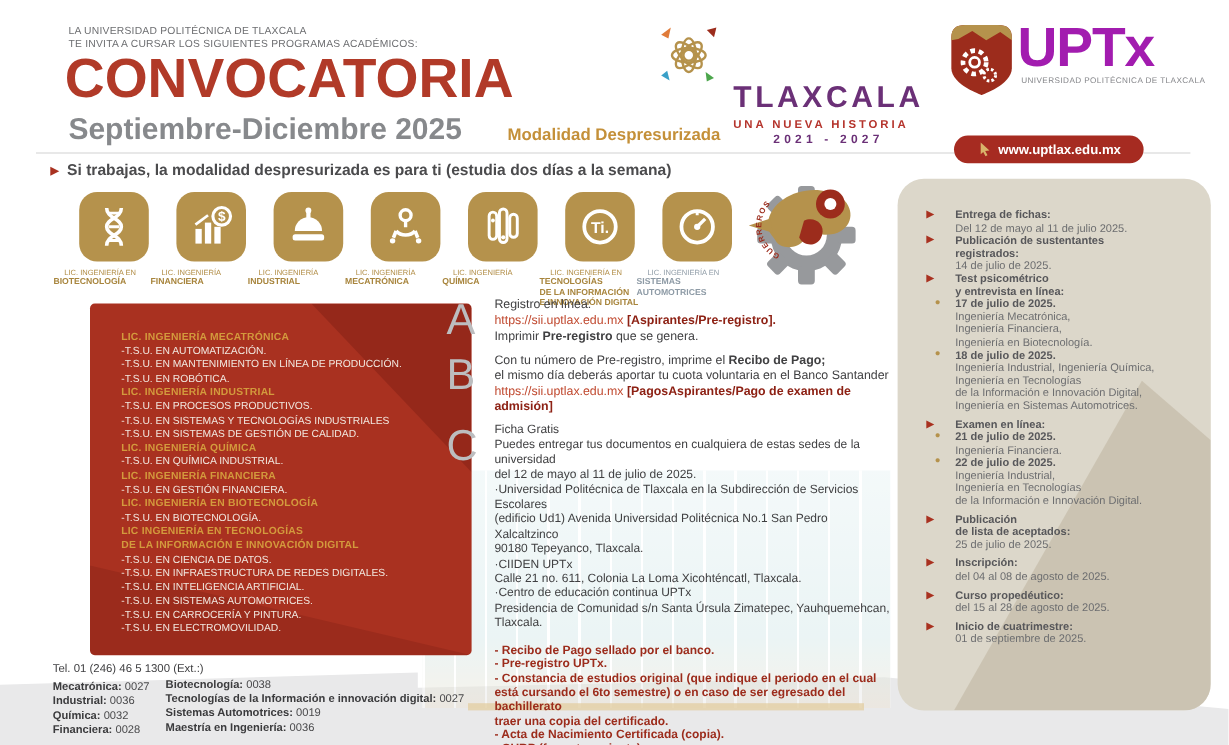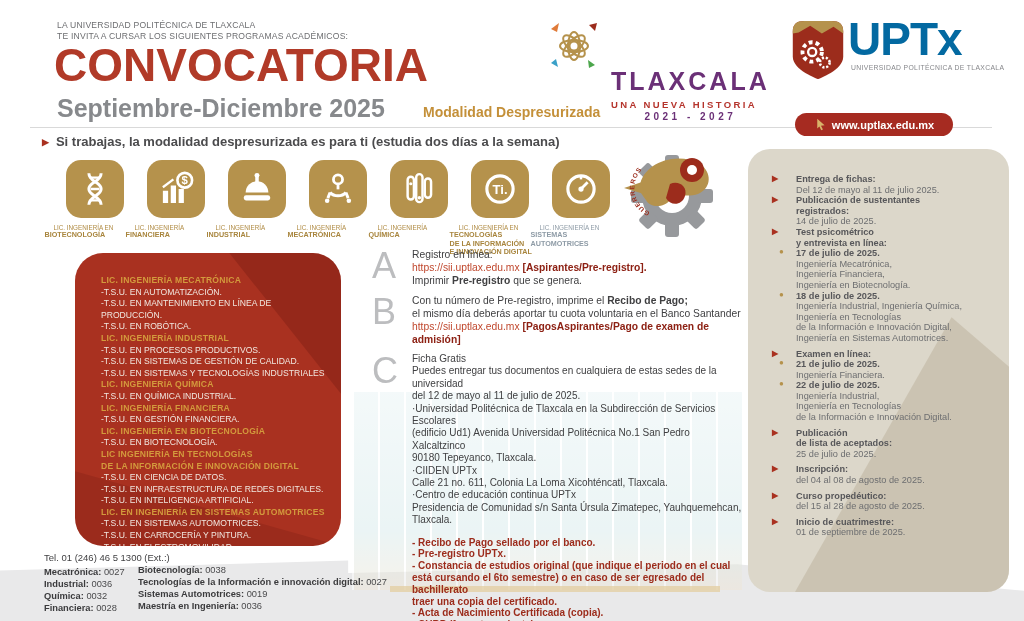--- a/index.html
+++ b/index.html
@@ -24,41 +24,41 @@
   .tagline{left:42px;top:134px;font-size:13px;font-weight:bold;color:#4b4b4d;z-index:2;}
   .tagline .arr{color:#a93120;font-size:9px;vertical-align:1px;margin-right:7px;}
 
   
   .tlx-flower{left:543px;top:15px;width:62px;height:62px;z-index:2;}
   .tlx-text{left:611px;top:26px;z-index:2;}
   .tlx-name{font-size:25px;font-weight:bold;color:#6b3077;letter-spacing:3px;margin-top:41px;}
   .tlx-l2{font-size:9.5px;font-weight:bold;color:#b5342c;letter-spacing:2.4px;margin-top:3px;}
   .tlx-l3{font-size:10px;font-weight:bold;color:#6b3077;letter-spacing:3.5px;margin-top:1px;text-align:center;}
   .uptx-shield{left:789px;top:18px;width:58px;height:64px;z-index:2;}
-  .uptx-name{left:848px;top:12px;font-size:46px;font-weight:bold;color:#0369a1;letter-spacing:-1px;z-index:2;}
+  .uptx-name{left:848px;top:12px;font-size:46px;font-weight:bold;color:#a21caf;letter-spacing:-1px;z-index:2;}
   .uptx-caption{left:851px;top:64px;font-size:6.8px;color:#85868a;letter-spacing:.35px;z-index:2;}
   .www-btn{left:795px;top:113px;width:158px;height:23px;background:#a62b21;border-radius:12px;
            display:flex;align-items:center;justify-content:center;gap:5px;z-index:2;cursor:pointer;}
   .www-btn span{color:#fff;font-size:11px;font-weight:bold;}
   .mascot{left:616px;top:140px;width:124px;height:106px;z-index:2;}
 
   
   #programs{left:58px;top:160px;width:560px;display:flex;justify-content:space-between;z-index:2;}
   .program{width:74px;display:flex;flex-direction:column;align-items:center;}
   .prog-icon{width:58px;height:58px;background:#b5924c;border-radius:15px;display:flex;
              align-items:center;justify-content:center;}
   .prog-icon svg{width:42px;height:42px;}
   .prog-label{margin-top:6px;text-align:left;}
   .prog-pre{font-size:6.3px;color:#b08b43;white-space:nowrap;}
   .prog-name{font-size:7.2px;font-weight:bold;color:#a8853d;line-height:8.6px;width:92px;
              margin-left:-9px;white-space:pre-line;}
   .muted .prog-pre,.muted .prog-name{color:#8e9ba6;}
 
   
-  #redbox{left:75px;top:253px;width:266px;height:293px;border-radius:28px;background:#a93120;
+  #redbox{left:75px;top:253px;width:318px;height:293px;border-radius:4px;background:#a93120;
           overflow:hidden;z-index:2;}
   #redbox:before{content:'';position:absolute;right:0;top:0;width:60%;height:48%;
           background:rgba(60,0,0,.18);clip-path:polygon(30% 0,100% 0,100% 100%);}
   #redbox:after{content:'';position:absolute;left:0;bottom:0;width:100%;height:34%;
           background:rgba(60,0,0,.12);clip-path:polygon(0 25%,100% 100%,0 100%);}
   .offer-wrap{position:relative;z-index:3;padding:22px 12px 0 26px;}
   .offer-h{font-size:8.6px;font-weight:bold;color:#d39a3d;line-height:11.6px;letter-spacing:.2px;}
   .offer-i{font-size:8.6px;color:#f1e7df;line-height:11.6px;}
 
   
@@ -282,34 +282,33 @@
     </div>
 
   <div class="abs" id="redbox">
     <div class="offer-wrap">
         <div class="offer-h">LIC. INGENIERÍA MECATRÓNICA</div>
         <div class="offer-i">-T.S.U. EN AUTOMATIZACIÓN.</div>
         <div class="offer-i">-T.S.U. EN MANTENIMIENTO EN LÍNEA DE PRODUCCIÓN.</div>
         <div class="offer-i">-T.S.U. EN ROBÓTICA.</div>
         <div class="offer-h">LIC. INGENIERÍA INDUSTRIAL</div>
         <div class="offer-i">-T.S.U. EN PROCESOS PRODUCTIVOS.</div>
+        <div class="offer-i">-T.S.U. EN SISTEMAS Y TECNOLOGÍAS INDUSTRIALES</div>
         <div class="offer-i">-T.S.U. EN SISTEMAS DE GESTIÓN DE CALIDAD.</div>
-        <div class="offer-i">-T.S.U. EN SISTEMAS Y TECNOLOGÍAS INDUSTRIALES</div>
         <div class="offer-h">LIC. INGENIERÍA QUÍMICA</div>
         <div class="offer-i">-T.S.U. EN QUÍMICA INDUSTRIAL.</div>
         <div class="offer-h">LIC. INGENIERÍA FINANCIERA</div>
         <div class="offer-i">-T.S.U. EN GESTIÓN FINANCIERA.</div>
         <div class="offer-h">LIC. INGENIERÍA EN BIOTECNOLOGÍA</div>
         <div class="offer-i">-T.S.U. EN BIOTECNOLOGÍA.</div>
         <div class="offer-h">LIC INGENIERÍA EN TECNOLOGÍAS</div>
         <div class="offer-h">DE LA INFORMACIÓN E INNOVACIÓN DIGITAL</div>
         <div class="offer-i">-T.S.U. EN CIENCIA DE DATOS.</div>
         <div class="offer-i">-T.S.U. EN INFRAESTRUCTURA DE REDES DIGITALES.</div>
         <div class="offer-i">-T.S.U. EN INTELIGENCIA ARTIFICIAL.</div>
-        <div class="offer-h">LIC. EN INGENIERÍA EN SISTEMAS AUTOMOTRICES</div>
         <div class="offer-i">-T.S.U. EN SISTEMAS AUTOMOTRICES.</div>
         <div class="offer-i">-T.S.U. EN CARROCERÍA Y PINTURA.</div>
         <div class="offer-i">-T.S.U. EN ELECTROMOVILIDAD.</div>
       </div>
   </div>
 
   <div class="abs" id="middle">
       <div class="step">
         <span class="step-letter">A</span>
         <div class="step-line"><span>Registro en línea:</span></div>

